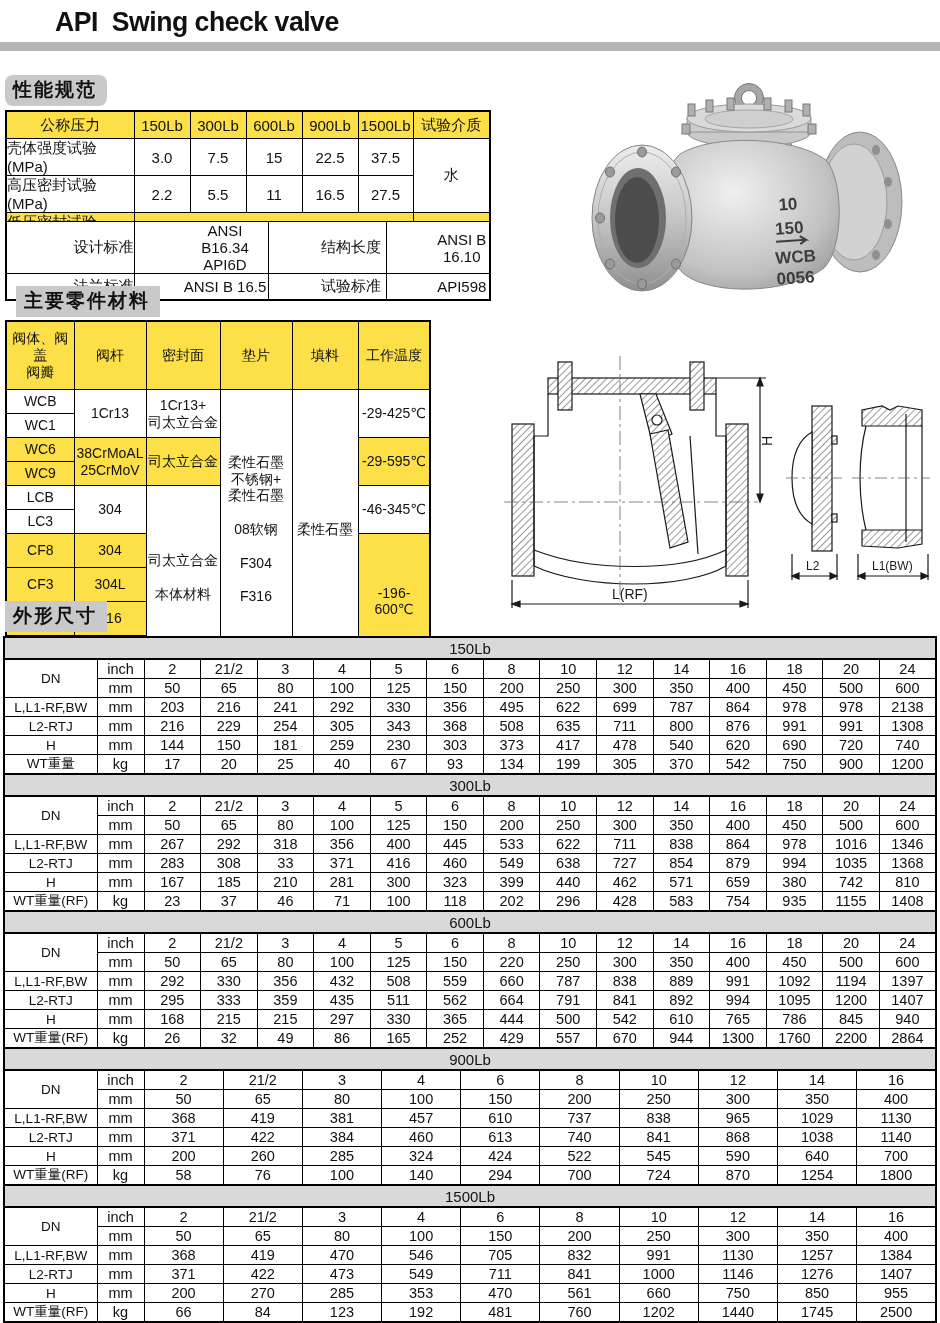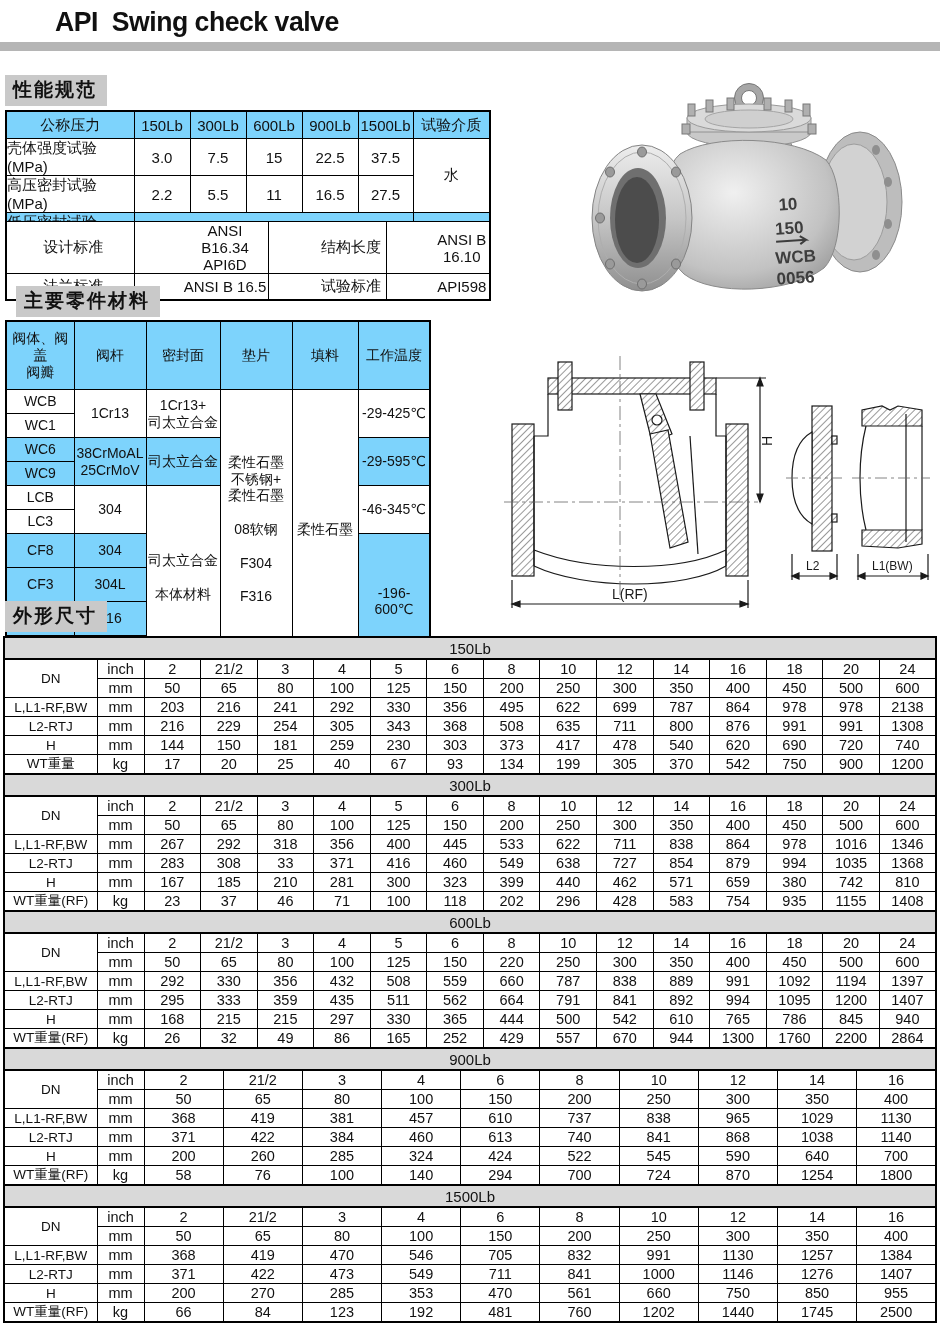--- a/index.html
+++ b/index.html
@@ -13,30 +13,30 @@
             clip-path:polygon(56px 0,100% 0,100% 100%,0 100%);
             display:flex;align-items:center;justify-content:flex-end;}
   .hdr-para span{font-size:27px;font-weight:bold;letter-spacing:2px;margin-right:14px;}
   
   .sec-label{position:absolute;background:#c9c9c9;color:#111;font-size:19px;font-weight:bold;
              padding:2px 10px 3px 8px;letter-spacing:2px;}
   
   table{border-collapse:collapse;table-layout:fixed;background:#fff;}
   td,th{border:1px solid #000;text-align:center;vertical-align:middle;padding:0;
         font-weight:normal;overflow:hidden;}
-  .gray{background:#7dd3fc;}
+  .gray{background:#fde047;}
   .pre{white-space:pre-line;line-height:1.25;}
   
   .perf{position:absolute;left:5px;top:110px;width:486px;border:2px solid #000;}
   .perf td,.perf th{height:26px;font-size:15px;}
   .perf th{font-size:15px;}
   .perf .lbl{text-align:left;padding-left:0;}
   .perf2{position:absolute;left:5px;top:221px;width:486px;border:2px solid #000;border-top:0;}
   .perf2 td{height:25px;font-size:15px;padding-left:48px;}
-  .perf2 .lbl{text-align:center;padding-left:6px;}
+  .perf2 .lbl{text-align:right;padding-left:6px;}
   
   .mat{position:absolute;left:5px;top:320px;width:424px;border:2px solid #000;}
   .mat td,.mat th{font-size:14px;line-height:1.2;}
   .mat th{height:34px;}
   .mat td{height:23px;}
   
   .dims{position:absolute;left:3px;top:636px;width:934px;}
   .dimtab{width:934px;border:2px solid #000;}
   .dimtab + .dimtab{margin-top:-2px;}
   .dimtab td{height:18px;font-size:14.5px;}
@@ -48,21 +48,21 @@
   svg text{font-family:"Liberation Sans","DejaVu Sans",sans-serif;}
 </style>
 </head>
 <body>
 
 <div class="page">
 
   <div class="title-en">API  Swing check valve</div>
   <div class="hdr-strip"></div>
 
-  <div class="sec-label" style="left:5px;top:75px;">性能规范</div>
+  <div class="sec-label" style="left:5px;top:75px;border-radius:8px;">性能规范</div>
 
   <table class="perf">
     <colgroup>
         <col style="width:128px">
         <col style="width:56px">
         <col style="width:56px">
         <col style="width:56px">
         <col style="width:56px">
         <col style="width:55px">
         <col>

